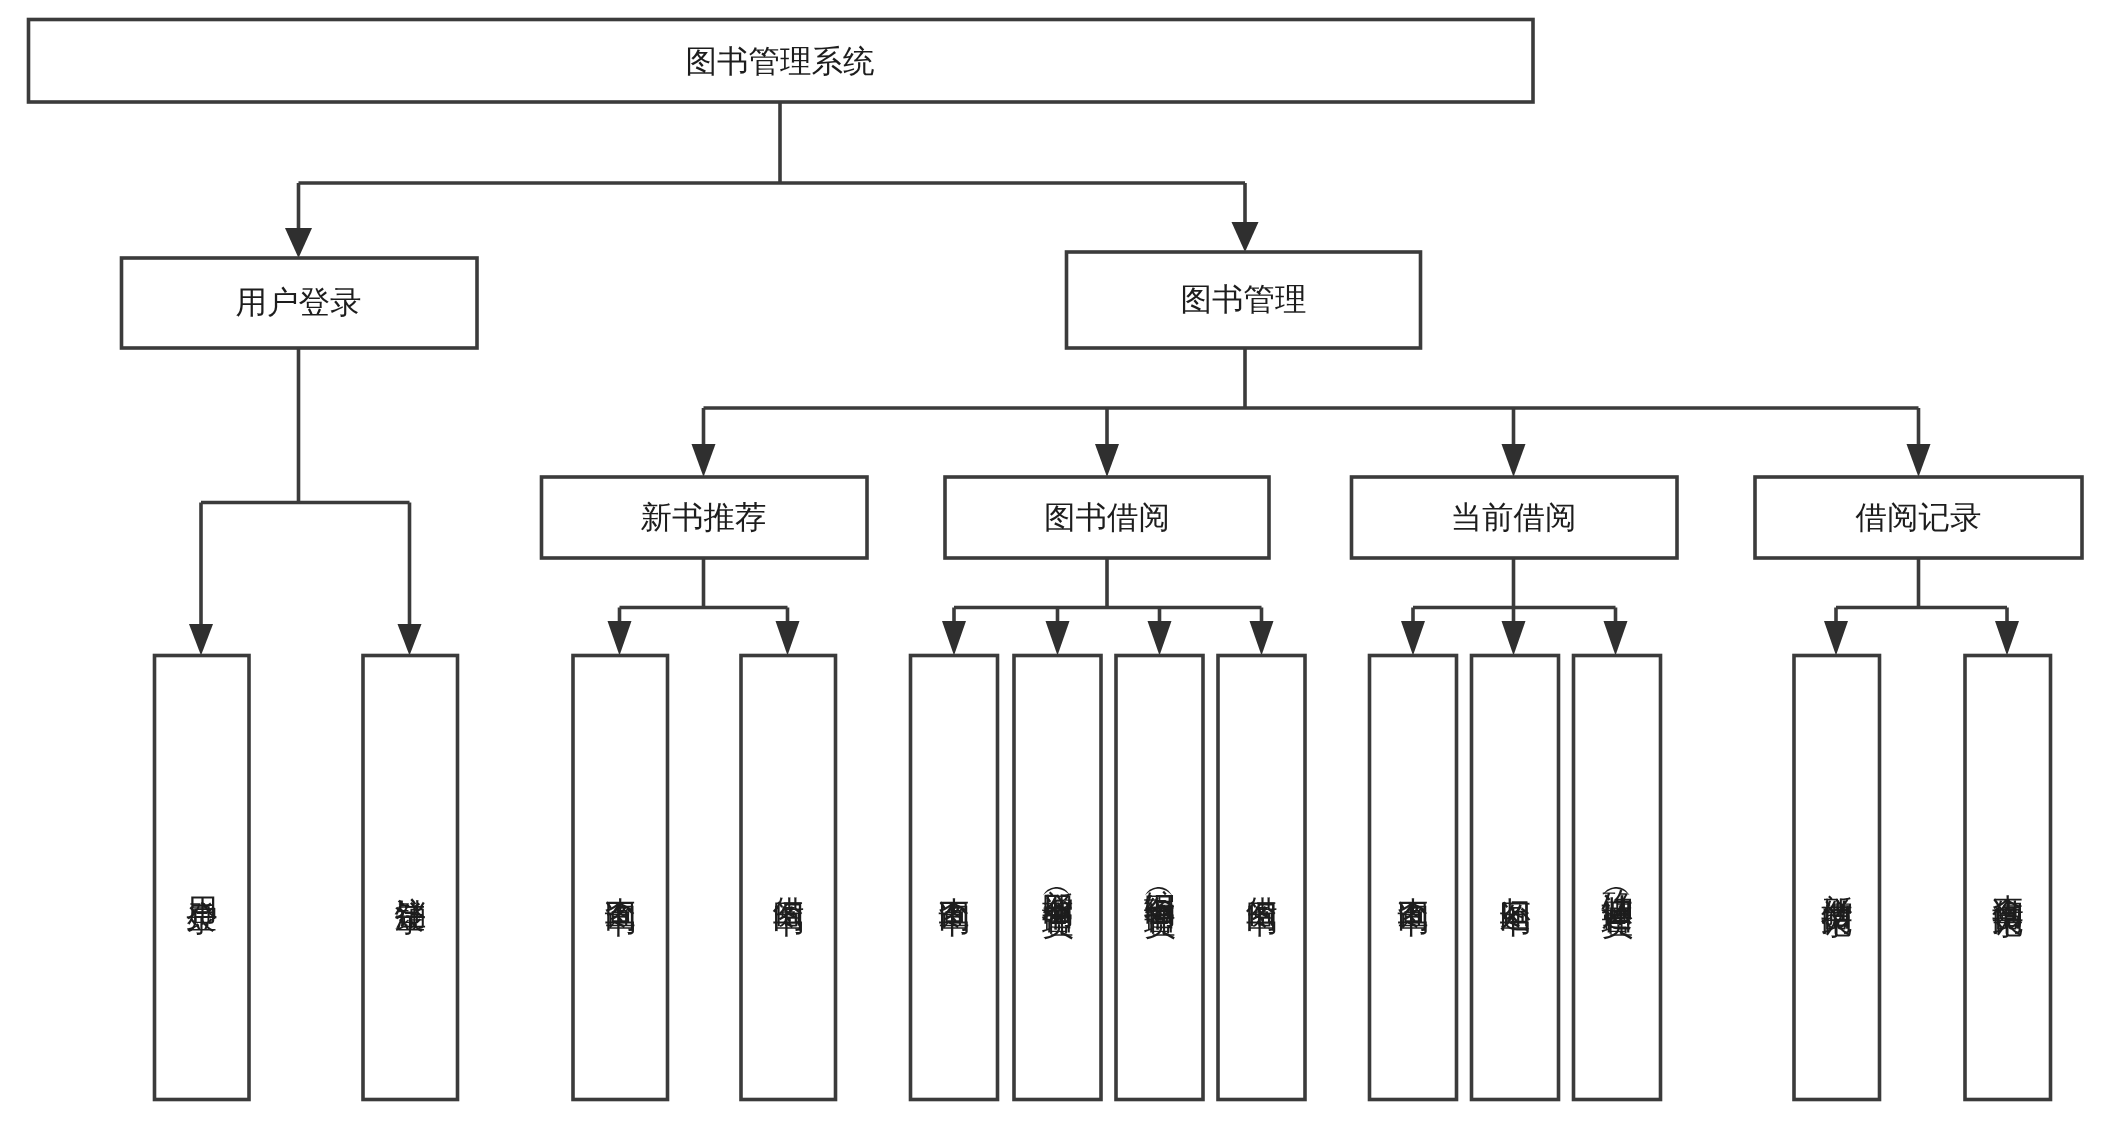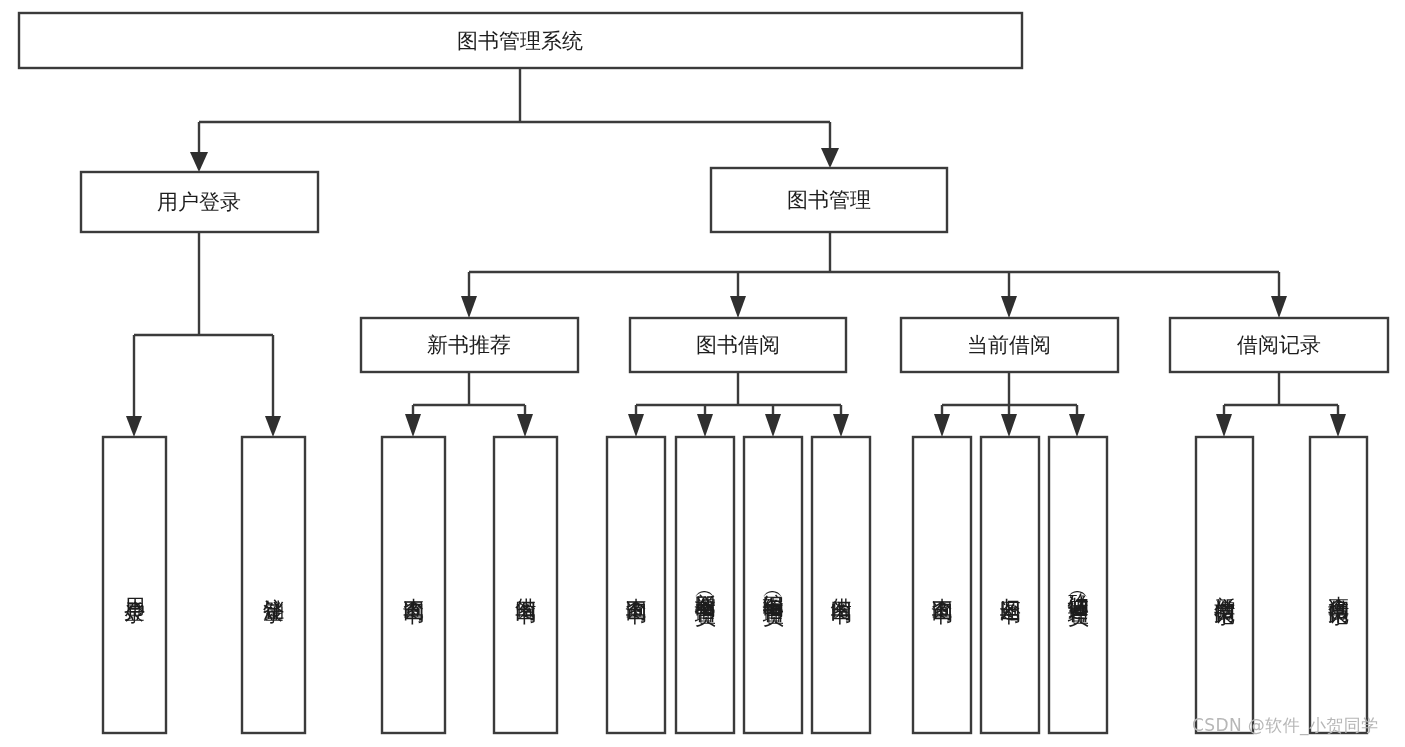--- a/index.html
+++ b/index.html
@@ -199,14 +199,13 @@
   <div class="vtext" style="left:744px; top:437px; width:58px; height:296px;">编辑图书（管理员）</div>
   <div class="vtext" style="left:812px; top:437px; width:58px; height:296px;">借阅图书</div>
 
   <div class="vtext" style="left:913px; top:437px; width:58px; height:296px;">查询图书</div>
   <div class="vtext" style="left:981px; top:437px; width:58px; height:296px;">归还图书</div>
   <div class="vtext" style="left:1049px; top:437px; width:58px; height:296px;">确认归还（管理员）</div>
 
   <div class="vtext" style="left:1196px; top:437px; width:57px; height:296px;">新增借阅记录</div>
   <div class="vtext" style="left:1310px; top:437px; width:57px; height:296px;">查询借阅记录</div>
 
-  <div class="watermark">CSDN @软件_小贺同学</div>
 </div>
 
 </body></html>

